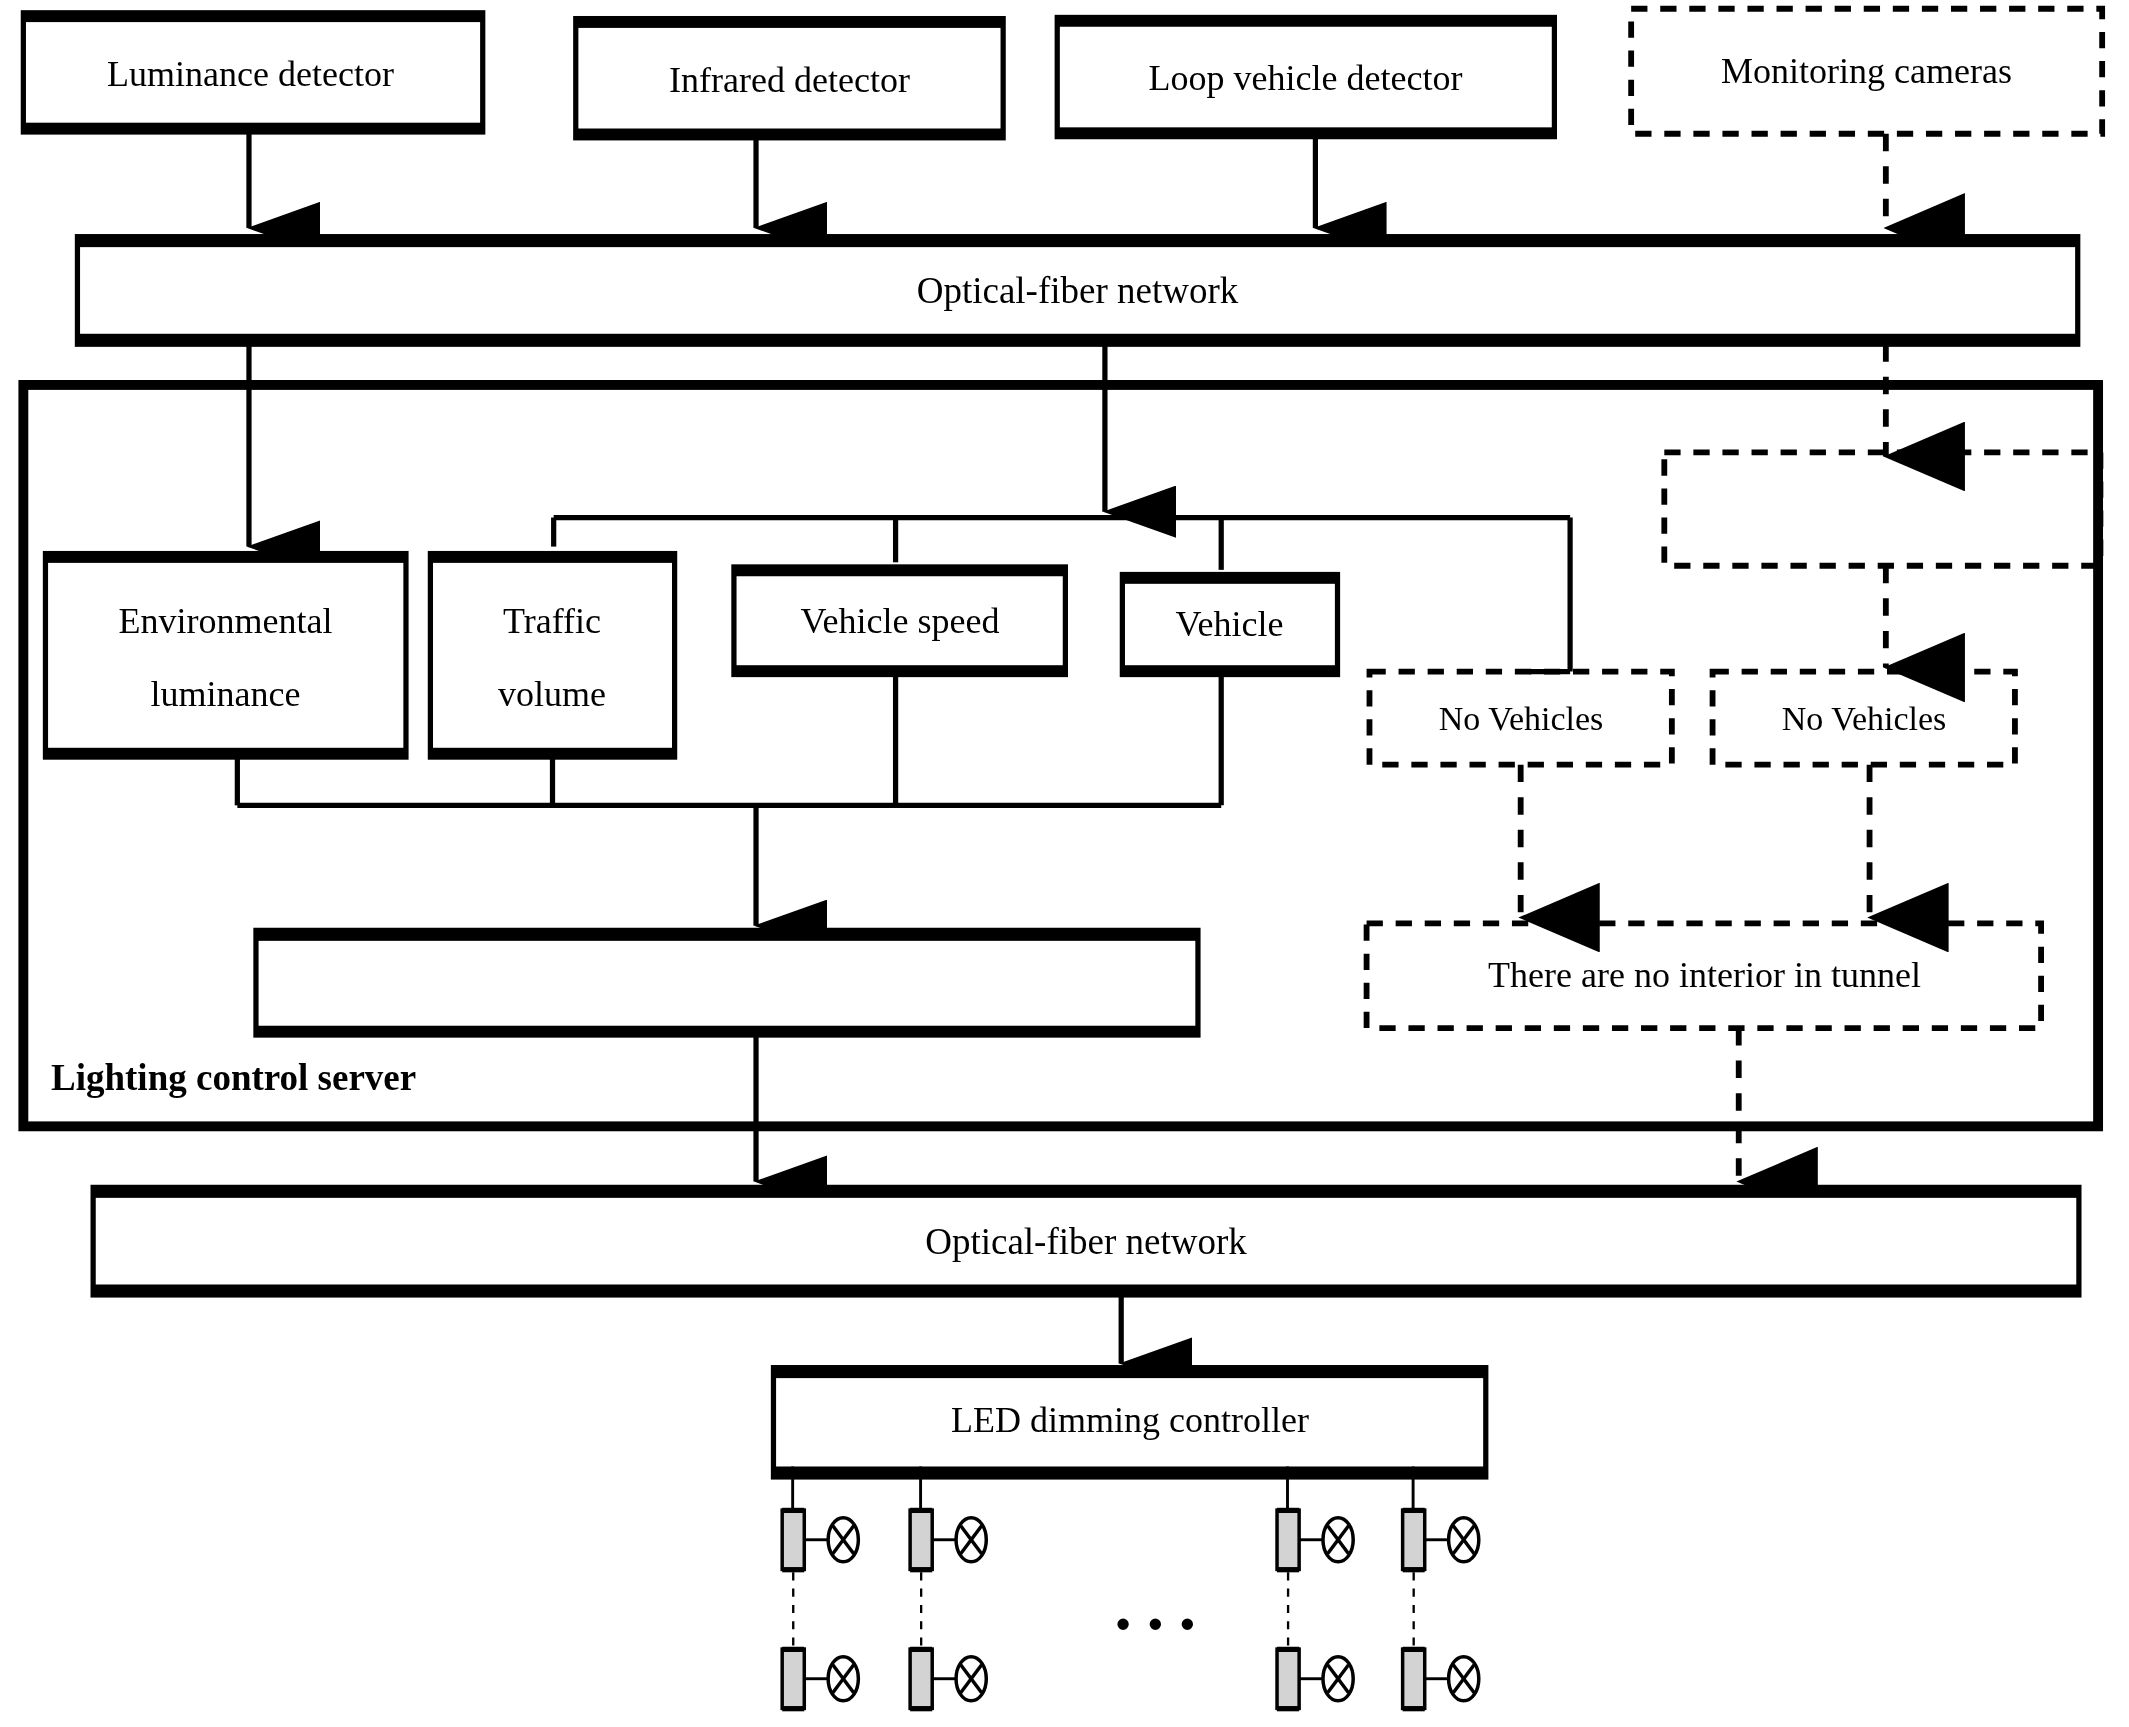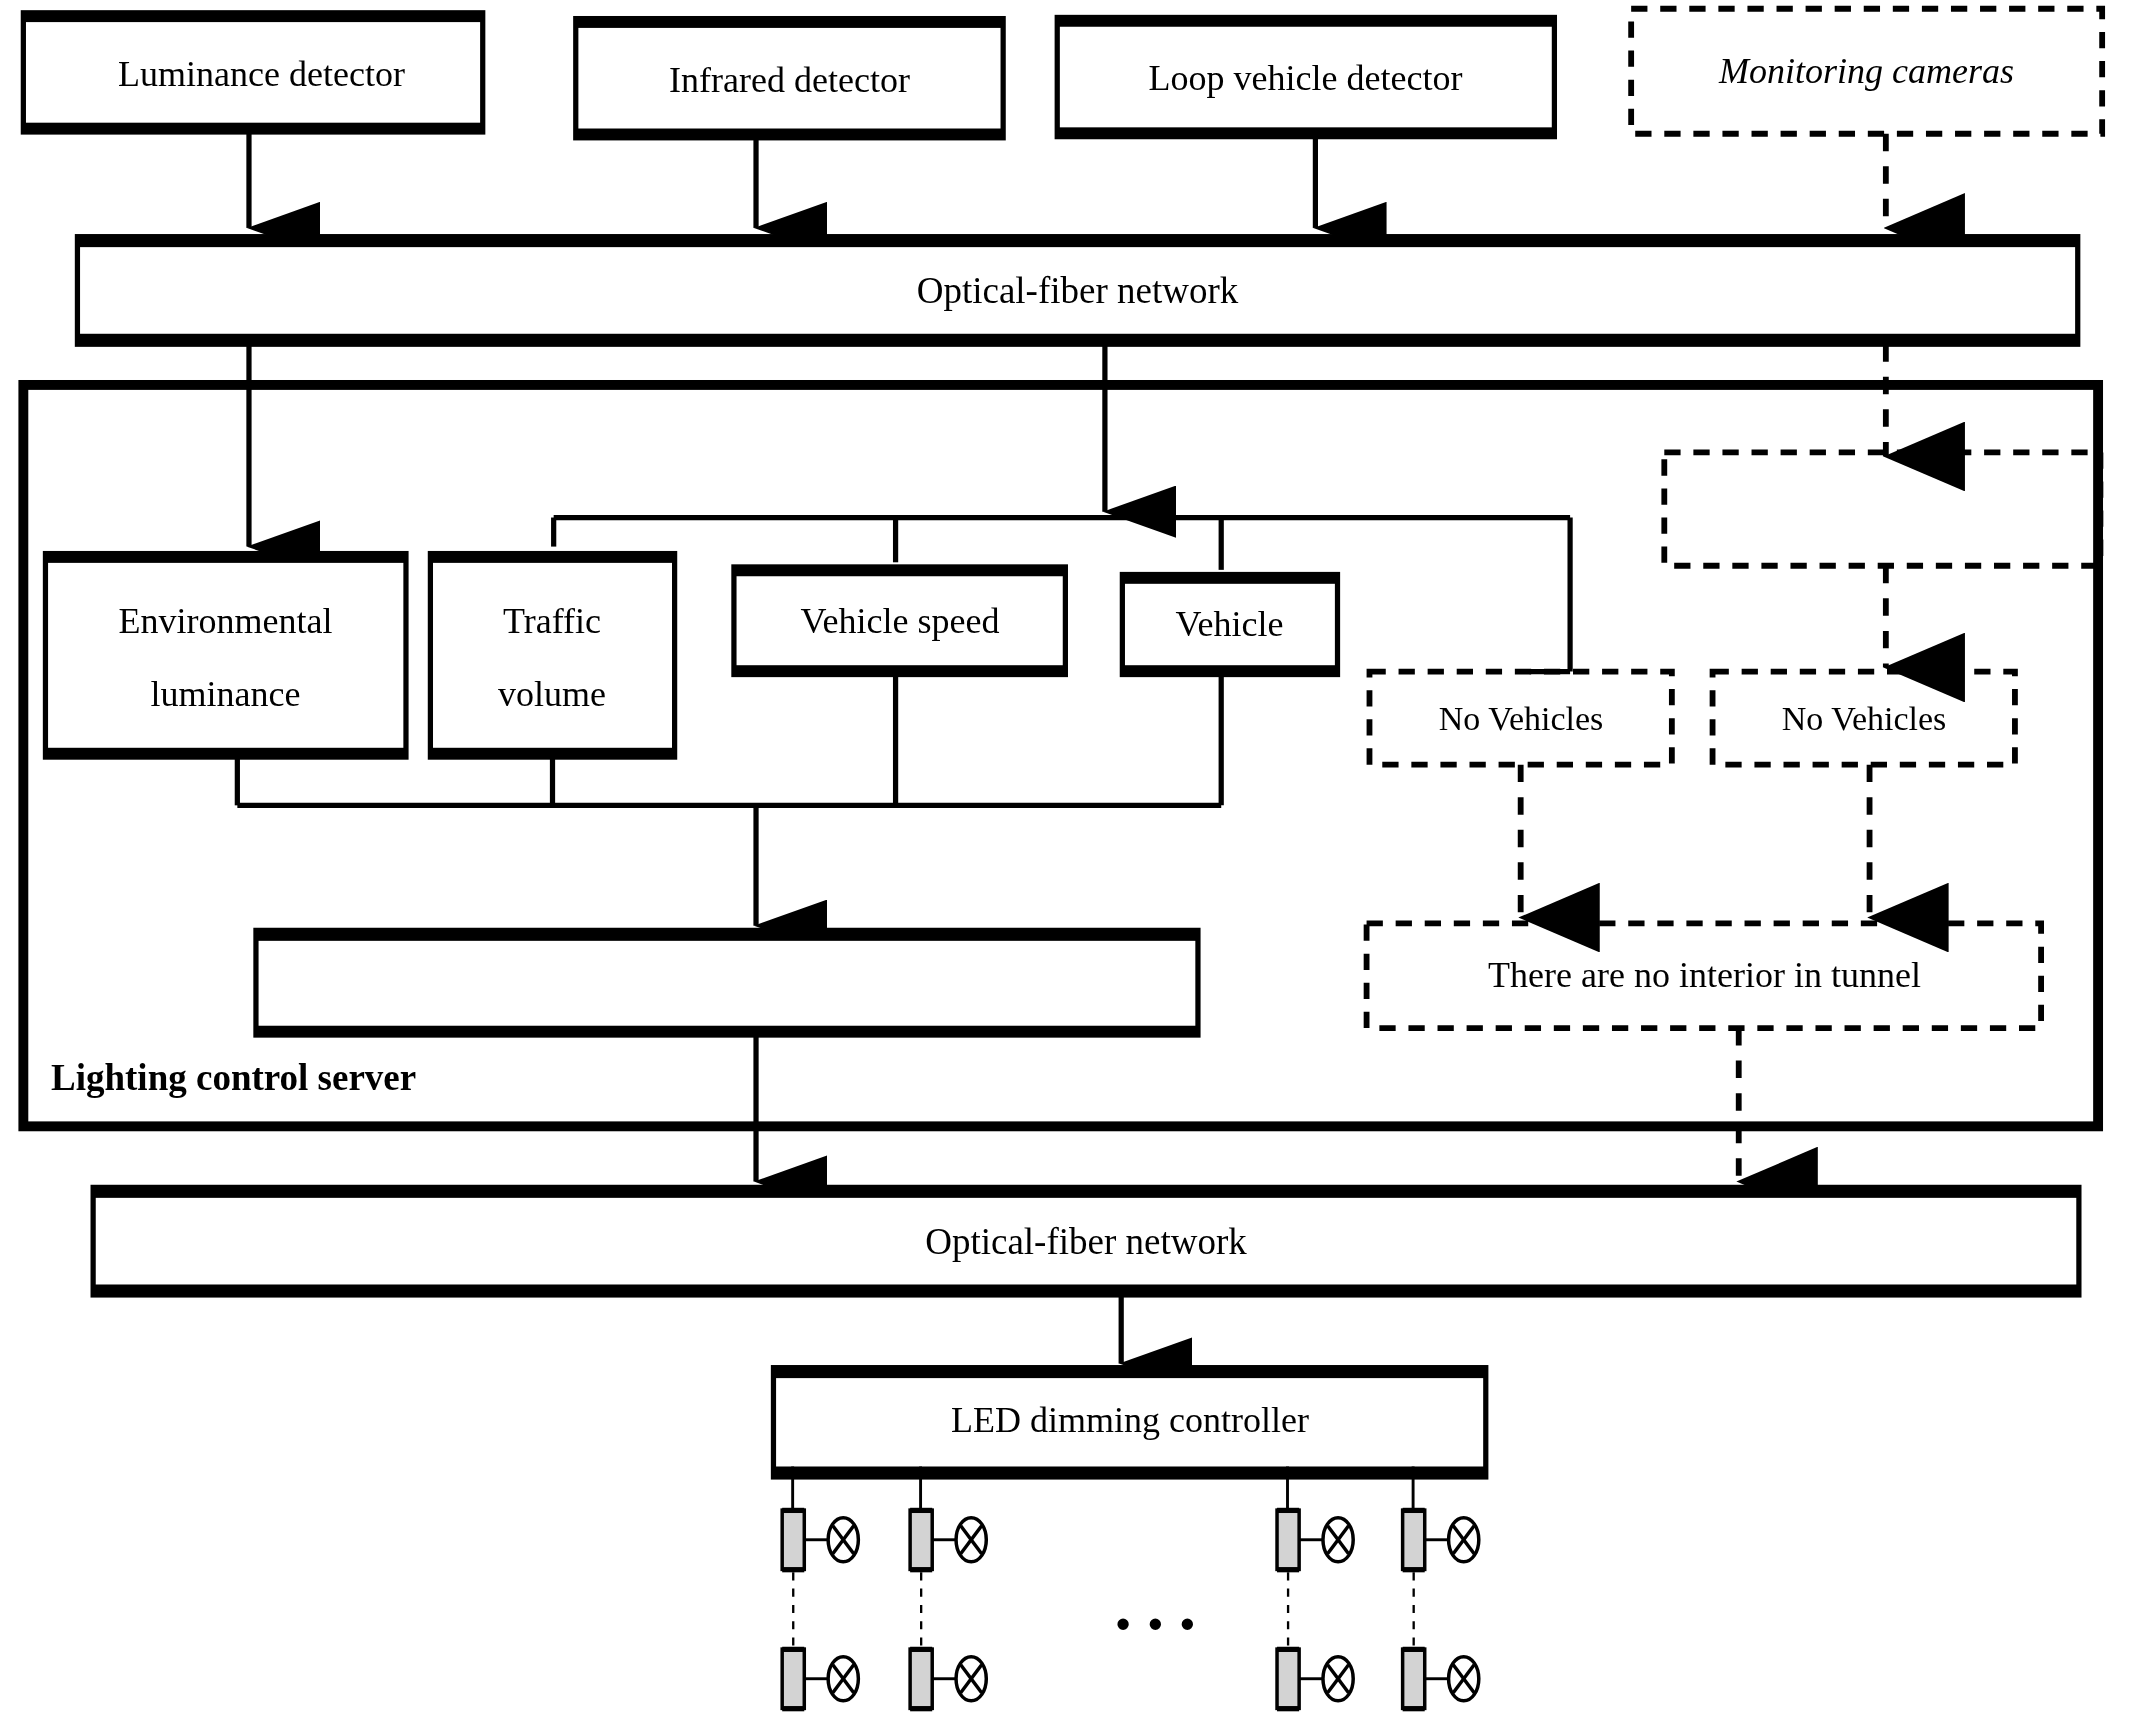--- a/index.html
+++ b/index.html
@@ -305,27 +305,27 @@
       <rect class="lamp-body" x="2412" y="2836" width="38" height="102"></rect>
       <rect class="bar" x="2412" y="2832" width="38" height="9"></rect>
       <rect class="bar" x="2412" y="2934" width="38" height="9"></rect>
       <line class="conn-thin" x1="2450" y1="2887" x2="2491" y2="2887"></line>
       <ellipse class="lamp-bulb" cx="2517" cy="2887" rx="26" ry="38"></ellipse>
       <line class="bulb-cross" x1="2499" y1="2863" x2="2535" y2="2911"></line>
       <line class="bulb-cross" x1="2535" y1="2863" x2="2499" y2="2911"></line>
     </g>
   </svg>
 
-  <div class="lbl f-reg" style="left:32px; top:56px; width:459px;">Luminance detector</div>
+  <div class="lbl f-reg" style="left:21px; top:56px; width:459px;">Luminance detector</div>
 
   <div class="lbl f-reg" style="left:1057px; top:60px; width:497px;">Loop vehicle detector</div>
 
   <div class="lbl f-reg" style="left:576px; top:62px; width:427px;">Infrared detector</div>
 
-  <div class="lbl f-reg" style="left:1631px; top:53px; width:471px;font-style:italic;">Monitoring cameras</div>
+  <div class="lbl f-reg" style="left:1631px; top:53px; width:471px;">Monitoring cameras</div>
 
   <div class="lbl f-ofn" style="left:77px; top:272px; width:2001px;">Optical-fiber network</div>
 
   <div class="lbl f-serverlabel" style="left:51px; top:1059px; width:698px;">Lighting control server</div>
 
   <div class="lbl f-reg" style="left:45px; top:603px; width:361px;text-align:center;">Environmental</div>
   <div class="lbl f-reg" style="left:45px; top:676px; width:361px;">luminance</div>
 
   <div class="lbl f-reg" style="left:430px; top:603px; width:244px;">Traffic</div>
   <div class="lbl f-reg" style="left:430px; top:676px; width:244px;">volume</div>

